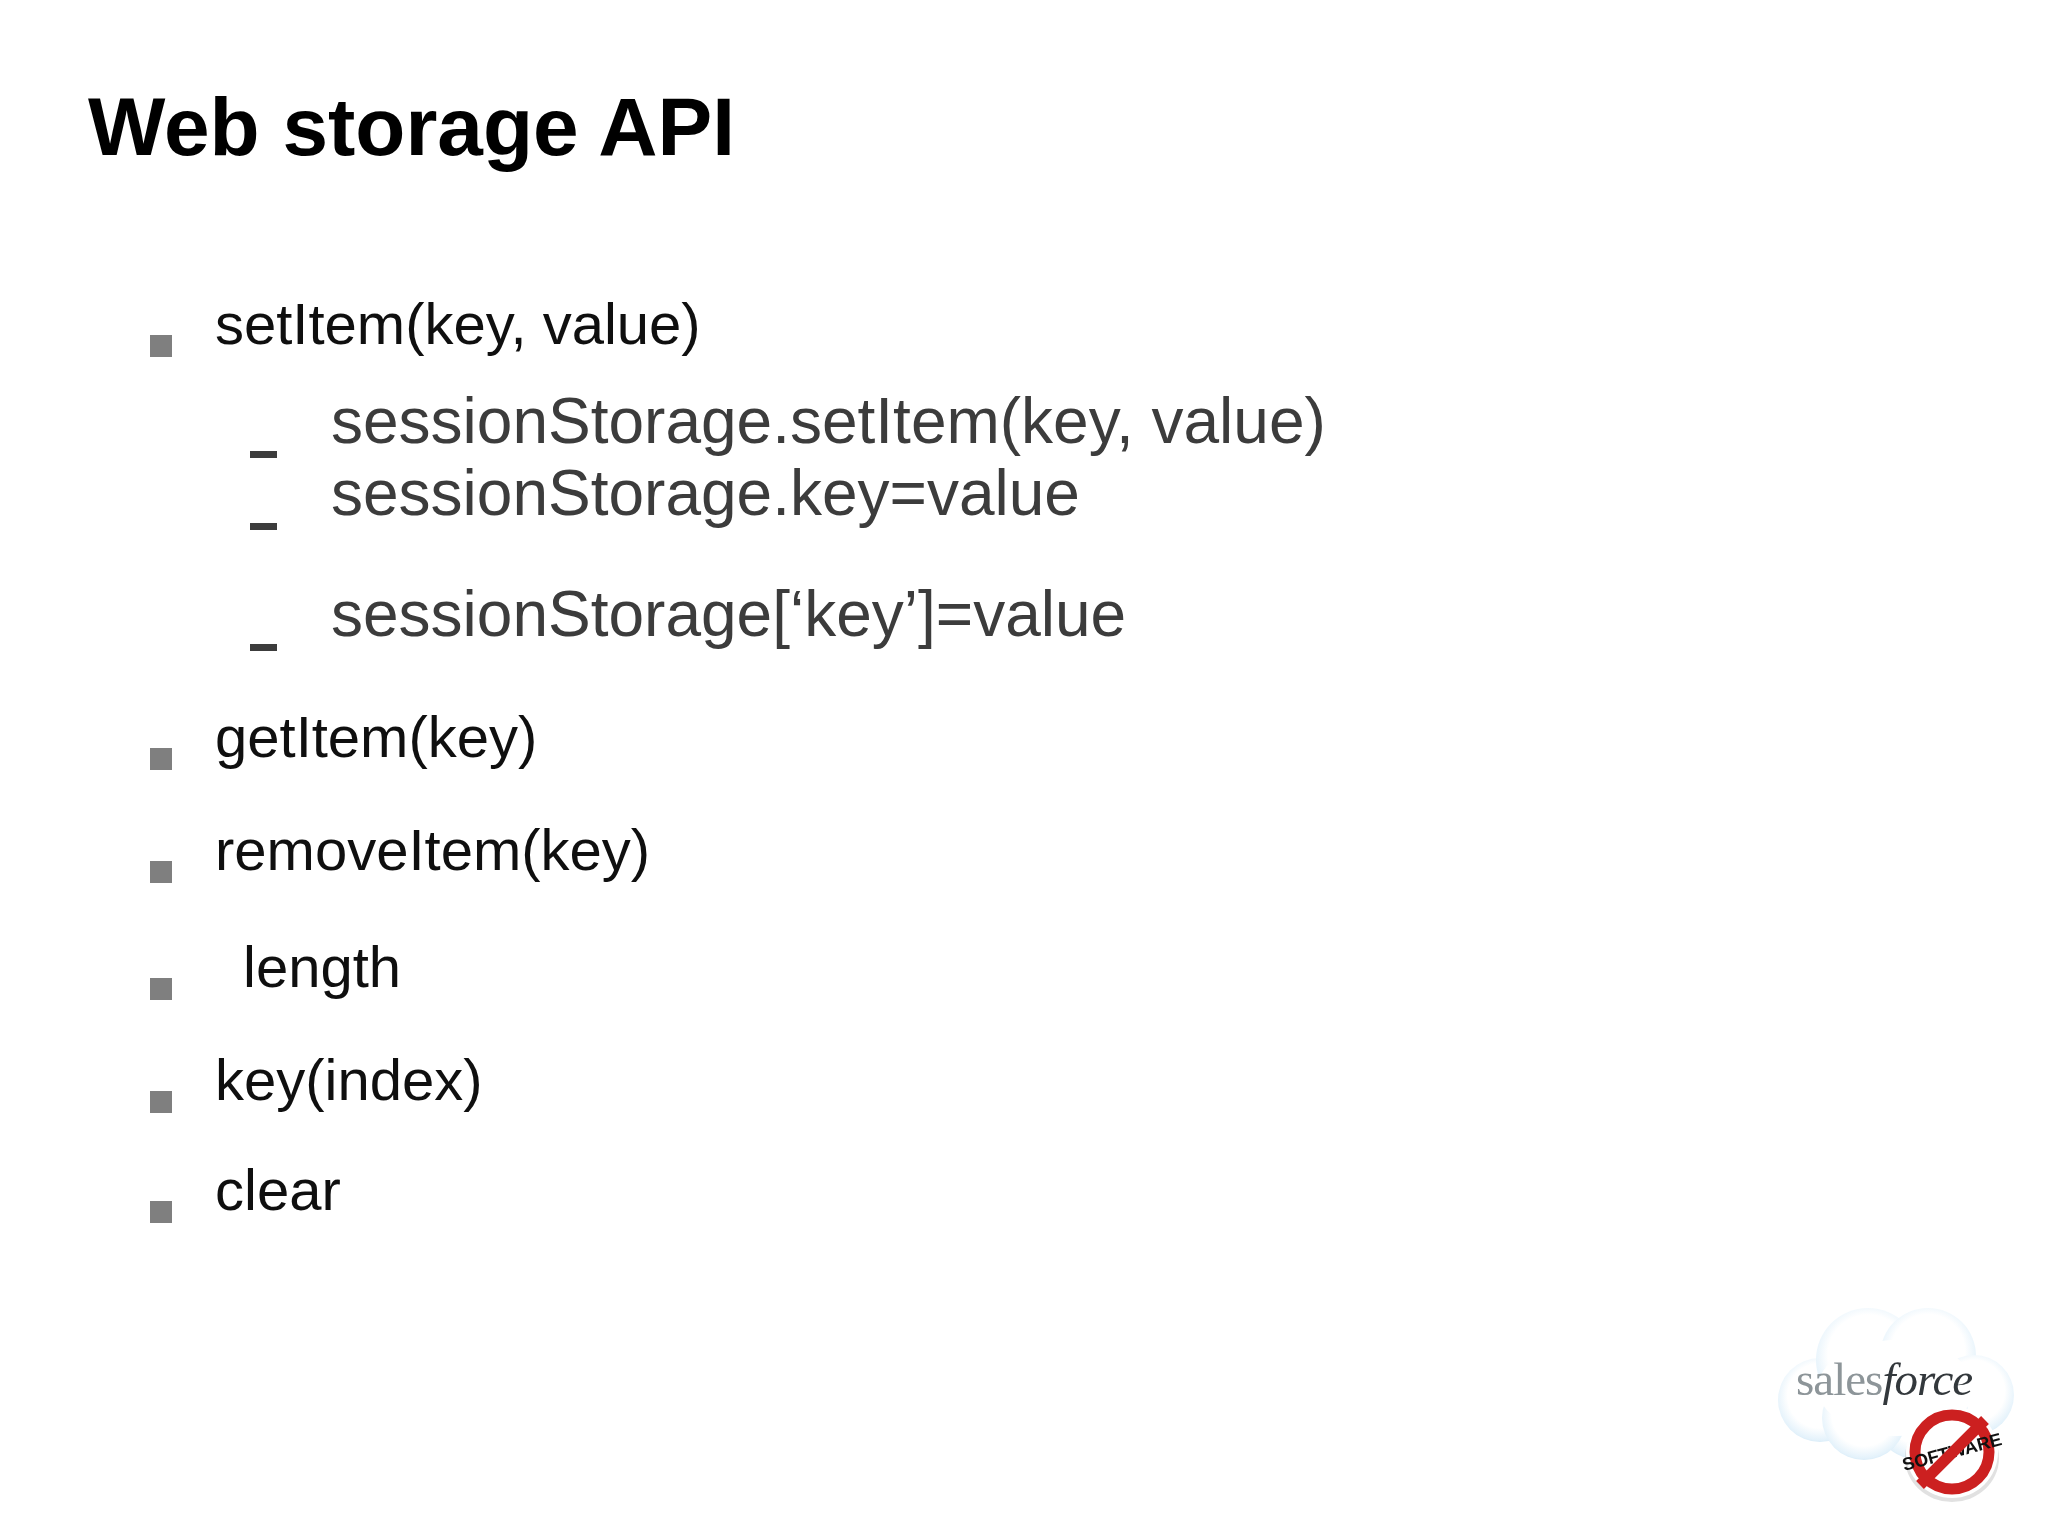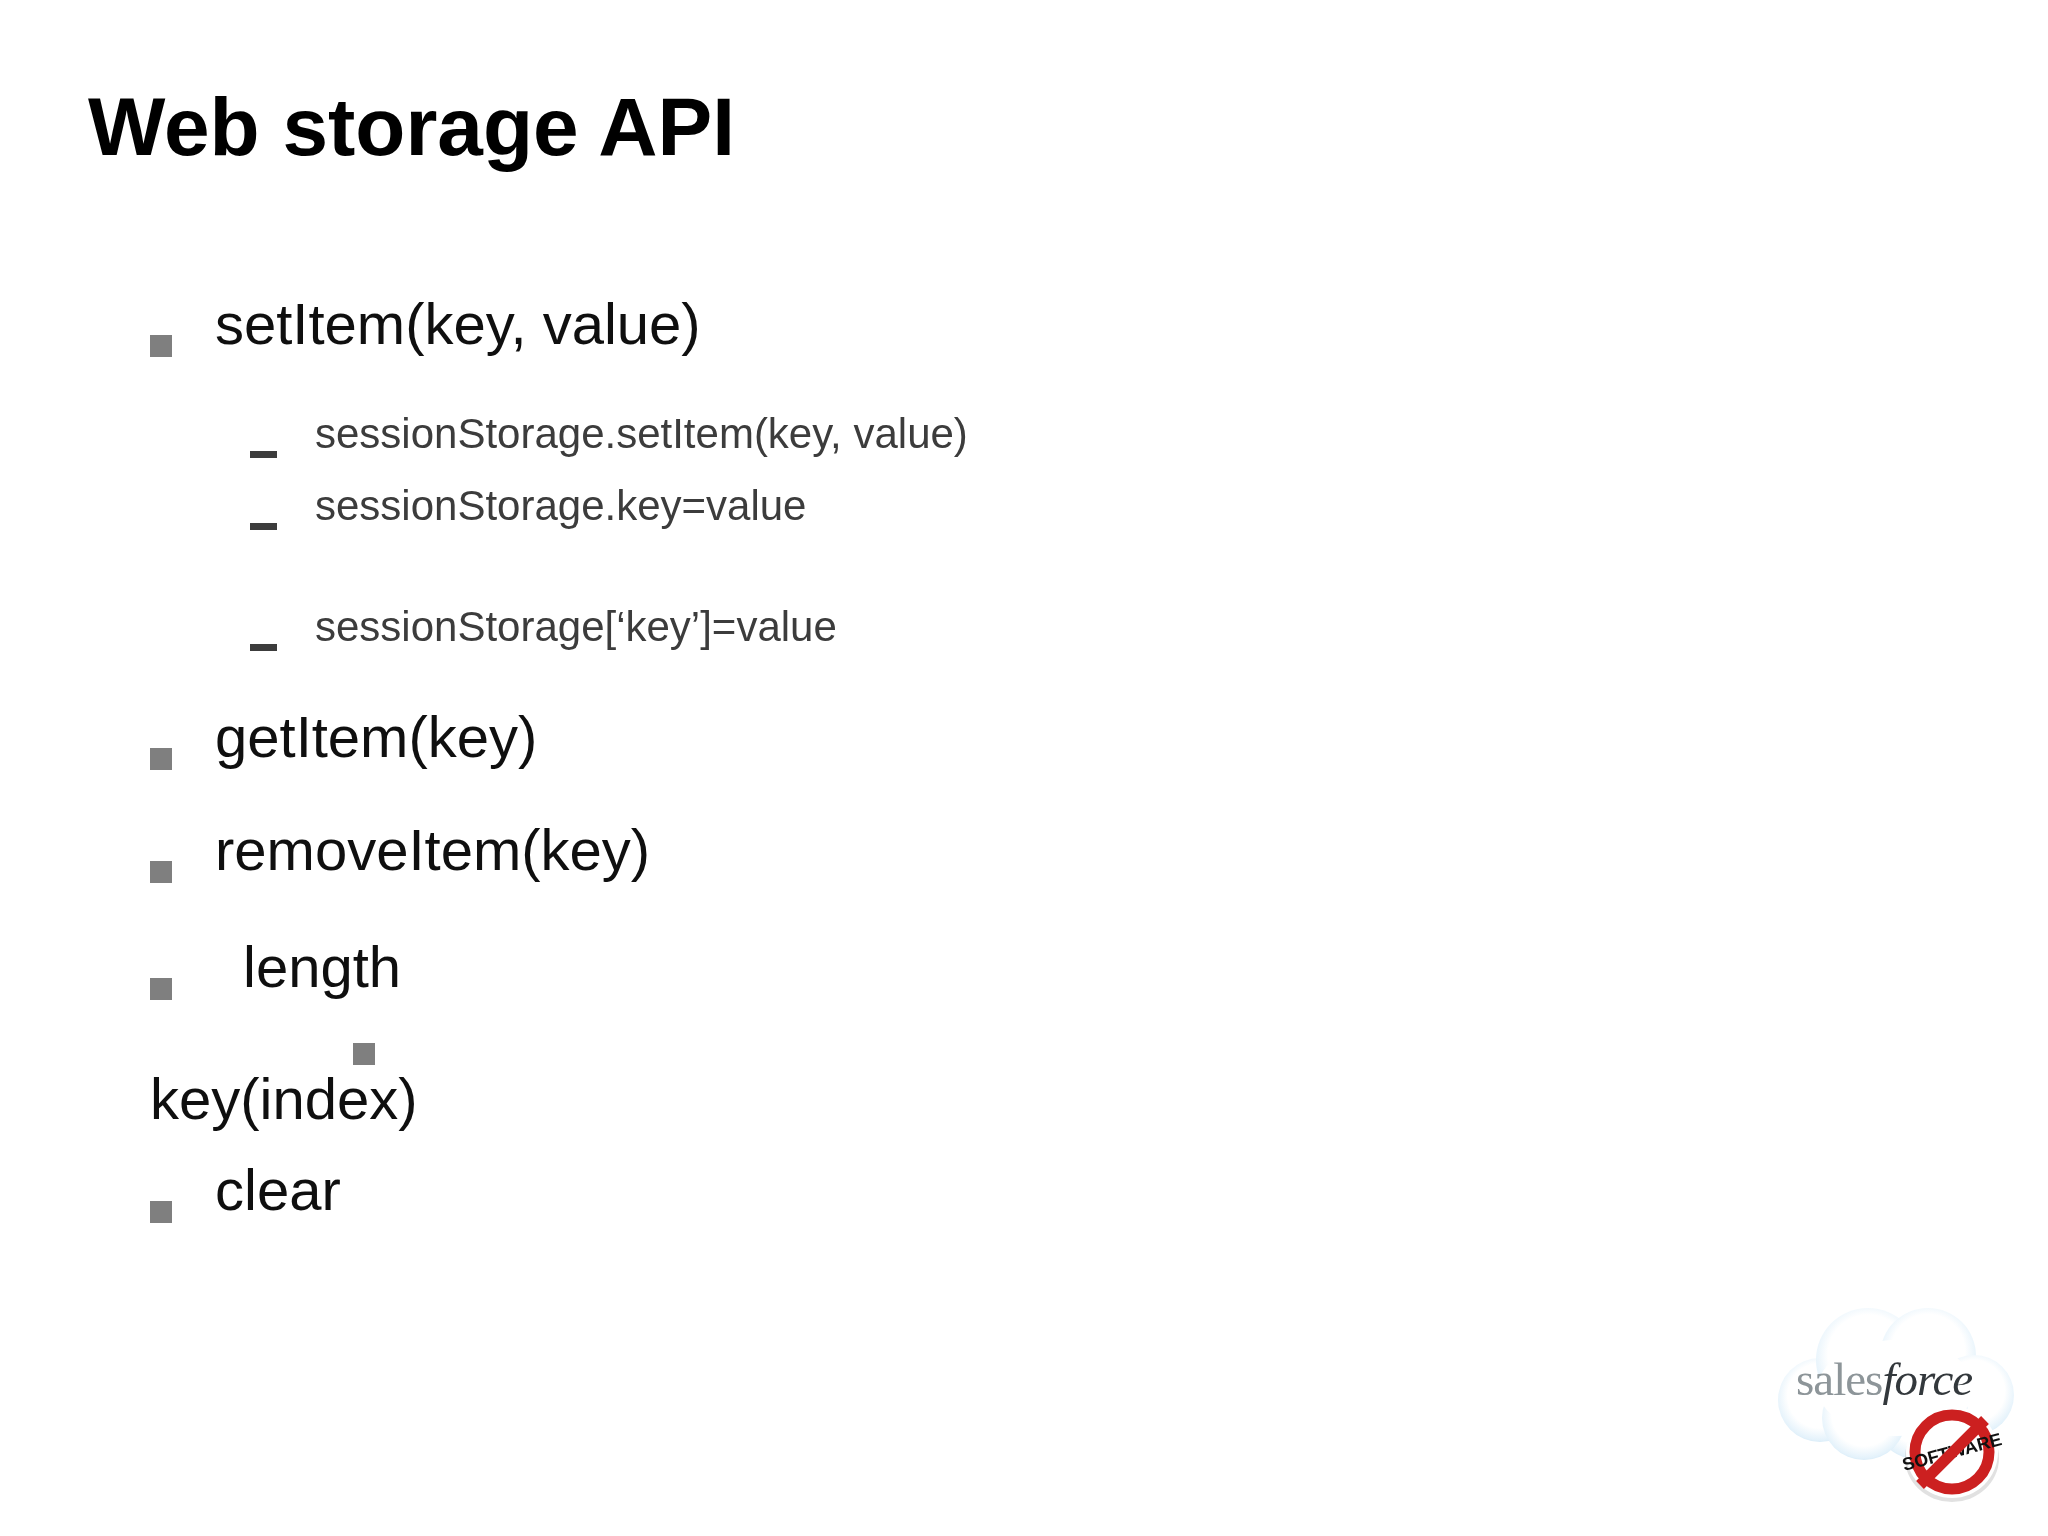--- a/index.html
+++ b/index.html
@@ -21,21 +21,21 @@
     white-space:nowrap;
   }
   .row { position:absolute; display:flex; align-items:flex-end; white-space:nowrap; }
   .l1 { left:150px; height:70px; font-size:58px; color:var(--main_text,#0f0f0f); }
   .l1 .marker {
     width:22px; height:22px;
     background:var(--bullet_marker,#7f7f7f);
     margin-right:43px;
     flex:0 0 auto;
   }
-  .l2 { left:250px; height:56px; font-size:42px; color:var(--sub_text,#3c3c3c); }
+  .l2 { left:250px; height:56px; font-size:64px; color:var(--sub_text,#3c3c3c);gap:16px; }
   .l2 .dash {
     width:27px; height:7px;
     background:var(--sub_text,#3c3c3c);
     margin-right:38px;
     flex:0 0 auto;
   }
   .logo { position:absolute; left:1768px; top:1300px; width:256px; height:210px; }
   .logo svg { display:block; width:100%; height:100%; }
   .wordmark { font-family:"Liberation Serif", serif; }
 </style>
@@ -74,21 +74,21 @@
   <div class="row l1" style="top:813px;">
     <span class="marker"></span>
     <span>removeItem(key)</span>
   </div>
 
   <div class="row l1" style="top:930px;gap:28px;">
     <span class="marker"></span>
     <span>length</span>
   </div>
 
-  <div class="row l1" style="top:1043px;flex-direction:column;">
+  <div class="row l1" style="top:1043px;">
     <span class="marker"></span>
     <span>key(index)</span>
   </div>
 
   <div class="row l1" style="top:1153px;">
     <span class="marker"></span>
     <span>clear</span>
   </div>
 
   <div class="logo">

